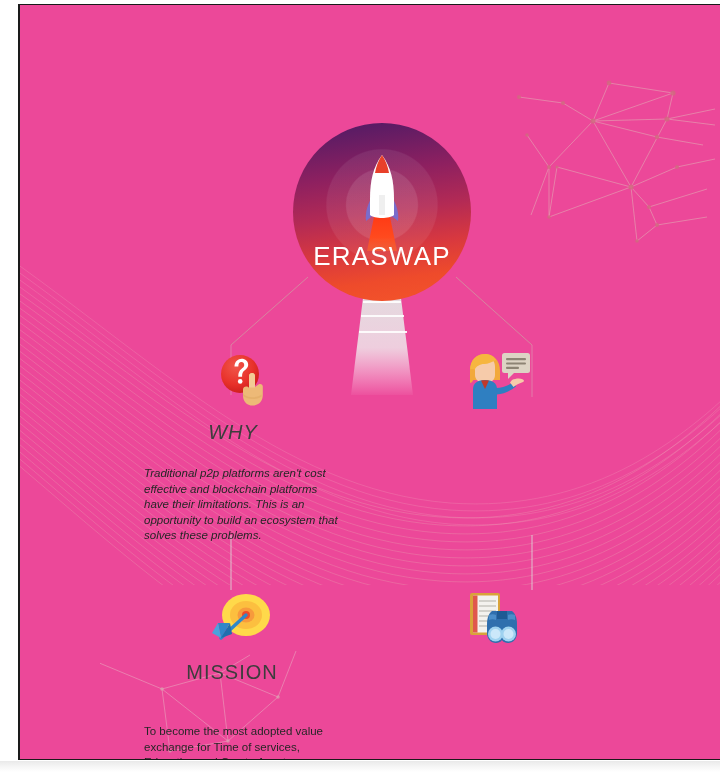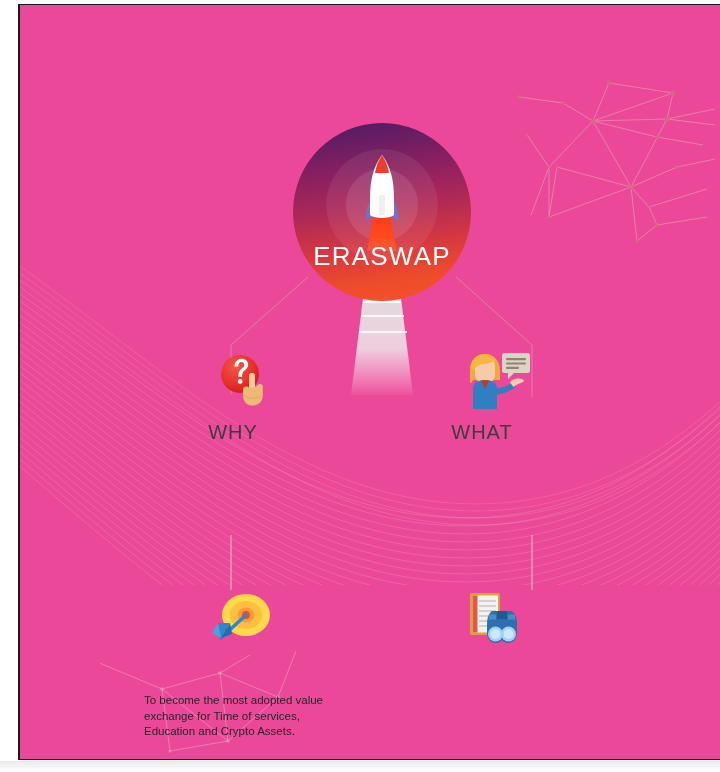--- a/index.html
+++ b/index.html
@@ -130,21 +130,21 @@
     font-family: "Liberation Sans", sans-serif;
   }
   .branch-body {
     margin-top: 22px;
     font-size: 11.5px;
     line-height: 15.5px;
     color: #262626;
     font-family: "Liberation Sans", sans-serif;
   }
 
-  #branch-why   { left: 98px;  top: 344px; }
+  #branch-why   { left: 98px;  top: 344px; font-style: italic; }
   #branch-what  { left: 348px; top: 344px; }
   #branch-mission { left: 98px;  top: 584px; }
   #branch-vision  { left: 348px; top: 584px; }
 
   #branch-why .branch-icon   { margin-left: 90px; }
   #branch-what .branch-icon  { margin-left: 88px; }
   #branch-mission .branch-icon { margin-left: 88px; }
   #branch-vision .branch-icon  { margin-left: 88px; }
 
   #branch-why .branch-title   { padding-right: 20px; }
@@ -345,20 +345,21 @@
         <circle cx="32" cy="25" r="19" fill="url(#qgrad)"></circle>
         <path d="M26.5,17.5 C26.5,12.6 30.2,9.8 33.6,9.8 C37.4,9.8 40.2,12.3 40.2,15.7 C40.2,19.6 36.2,21.0 34.8,23.4 C34.1,24.6 34.1,26.2 34.1,27.8 L30.3,27.8 C30.3,25.2 30.5,23.5 31.6,21.9 C33.0,19.8 36.2,18.8 36.2,16.1 C36.2,14.3 35.1,13.1 33.4,13.1 C31.5,13.1 30.3,14.6 30.3,17.5 Z" fill="#ffffff"></path>
         <circle cx="32.2" cy="32.4" r="2.3" fill="#ffffff"></circle>
 
         <path d="M41,27 C41,25 42.6,24 44.1,24 C45.6,24 47,25 47,27 L47,38 L50.5,35.5 C52.5,34.3 54.8,35.4 54.8,37.6 L54.8,46 C54.8,52.4 50.5,56.5 44.6,56.5 C38.8,56.5 35,52.4 35,46.4 L35,40.5 C35,38.6 36.5,37.5 38.2,37.5 C39.4,37.5 40.3,38.0 41,38.8 Z" fill="#edb977"></path>
         <path d="M41,27 C41,25 42.6,24 44.1,24 C45.6,24 47,25 47,27 L47,38.5 L41,38.5 Z" fill="#f3cb96"></path>
         <path d="M35,44.5 C36.6,46.6 40,48.2 44.6,48.2 C48.4,48.2 51.6,47.2 53.6,45.6 L53.6,47.4 C51.6,49.0 48.4,50.0 44.6,50.0 C40.2,50.0 36.8,48.6 35,46.6 Z" fill="#dfa763" opacity="0.55"></path>
       </svg>
     </div>
     <div class="branch-title">WHY</div>
+    <div class="branch-body">Traditional p2p platforms aren't cost effective and blockchain platforms have their limitations. This is an opportunity to build an ecosystem that solves these problems.</div>
   </div>
 
   <div class="branch" id="branch-what">
     <div class="branch-icon">
       <svg viewBox="0 0 80 64" width="80" height="64" xmlns="http://www.w3.org/2000/svg">
 
         <rect x="46" y="4" width="28" height="20" rx="2.5" fill="#ddd4c4"></rect>
         <path d="M52,24 L52,30 L58,24 Z" fill="#ddd4c4"></path>
         <g fill="#8d8474">
           <rect x="50" y="9" width="20" height="2.2" rx="1"></rect>
@@ -374,38 +375,38 @@
         <path d="M14,20 L14,34 C16,34 18,31 18,26 L18,20 Z" fill="#f2a93b"></path>
 
         <path d="M17,40 C17,34 22,31 29,31 C36,31 41,34 41,40 L41,60 L17,60 Z" fill="#2f7fc1"></path>
 
         <path d="M25,31.5 L29,40 L33,31.5 C31.5,31 26.6,31 25,31.5 Z" fill="#c0392b"></path>
 
         <path d="M40,39 C46,39 52,36.5 57,33.5 L60,37.5 C55,41.5 48,45 41,45.5 Z" fill="#2f7fc1"></path>
         <path d="M56,31 C59.5,29.5 64,29 67,30.5 C68.5,31.2 68.2,32.8 66.5,33.3 C63,34.3 60,36 57.5,38 L54,33.5 Z" fill="#f6cbaa"></path>
       </svg>
     </div>
-    <div class="branch-title">WHAT</div>
   </div>
 
   <div class="branch" id="branch-mission">
     <div class="branch-icon">
       <svg viewBox="0 0 80 64" width="80" height="64" xmlns="http://www.w3.org/2000/svg">
         <ellipse cx="40" cy="26" rx="24" ry="21" fill="#ffd94a"></ellipse>
         <ellipse cx="40" cy="26" rx="16" ry="14" fill="#fcbf3f"></ellipse>
         <ellipse cx="40" cy="26" rx="8.5" ry="7.5" fill="#f79a3c"></ellipse>
         <circle cx="40" cy="26" r="4" fill="#ef4a2a"></circle>
 
         <path d="M40,26 L15,49" stroke="#2f87c9" stroke-width="3.4" fill="none" stroke-linecap="round"></path>
 
         <path d="M24,34 L15,49 L12,34 Z" fill="#2f87c9"></path>
         <path d="M12,34 L15,49 L6,44 Z" fill="#4ba3dd"></path>
         <path d="M24,34 L15,49 L26,45 Z" fill="#1f6fae"></path>
       </svg>
     </div>
+    <div class="branch-title">MISSION</div>
     <div class="branch-body">To become the most adopted value exchange for Time of services, Education and Crypto Assets.</div>
   </div>
 
   <div class="branch" id="branch-vision">
     <div class="branch-icon">
       <svg viewBox="0 0 80 64" width="80" height="64" xmlns="http://www.w3.org/2000/svg">
 
         <rect x="14" y="4" width="30" height="42" rx="2" fill="#d9a33a"></rect>
         <rect x="17" y="6.5" width="25" height="37" fill="#f4f2ee"></rect>
         <rect x="17" y="6.5" width="4.5" height="37" fill="#e0584c"></rect>

